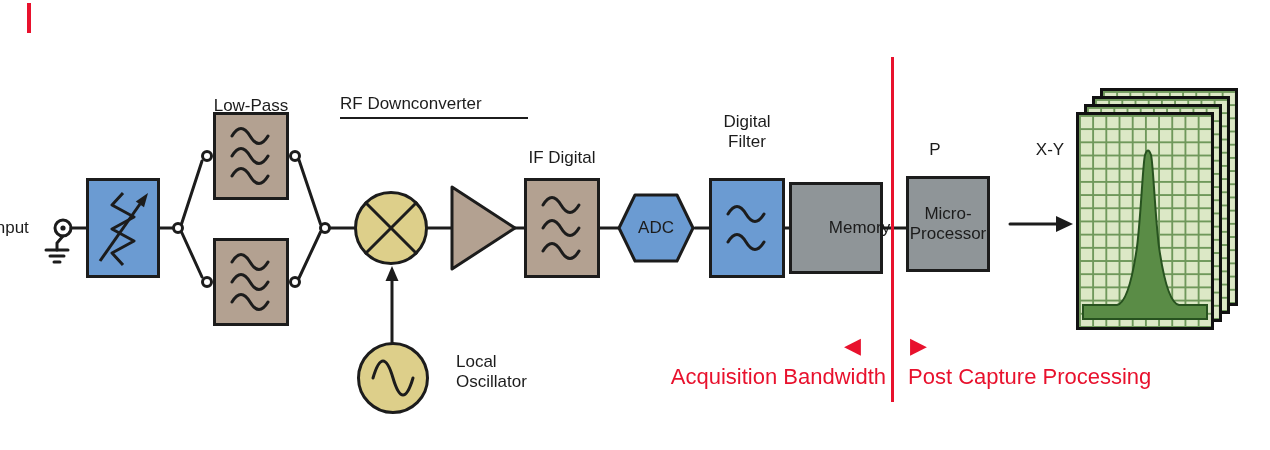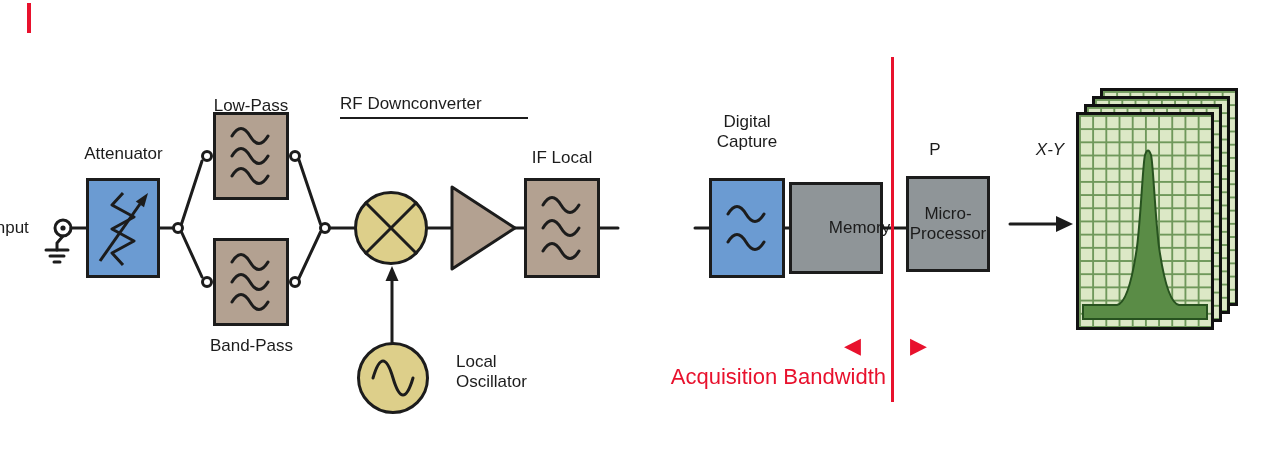--- a/index.html
+++ b/index.html
@@ -142,20 +142,26 @@
   <div class="box tan" style="left:524px;top:178px;width:76px;height:100px;">
     <svg viewBox="0 0 70 94">
       <g fill="none" stroke="#1c1c1c" stroke-width="3" stroke-linecap="round">
         <path d="M16,24 q9,-15 18,0 q9,15 18,0"></path>
         <path d="M16,47 q9,-15 18,0 q9,15 18,0"></path>
         <path d="M16,70 q9,-15 18,0 q9,15 18,0"></path>
       </g>
     </svg>
   </div>
 
+  <div class="adc-shape">
+    <svg width="78" height="70" viewBox="0 0 78 70">
+      <polygon points="2,35 18,2 60,2 76,35 60,68 18,68" fill="#6b9bd2" stroke="#1c1c1c" stroke-width="3" stroke-linejoin="round"></polygon>
+    </svg>
+    <span>ADC</span>
+  </div>
 
   <div class="box blue" style="left:709px;top:178px;width:76px;height:100px;">
     <svg viewBox="0 0 70 94">
       <g fill="none" stroke="#1c1c1c" stroke-width="3" stroke-linecap="round">
         <path d="M16,33 q9,-15 18,0 q9,15 18,0"></path>
         <path d="M16,61 q9,-15 18,0 q9,15 18,0"></path>
       </g>
     </svg>
   </div>
 
@@ -172,31 +178,30 @@
   <div class="screen" style="left:1092px;top:96px;"></div>
   <div class="screen" style="left:1084px;top:104px;"></div>
   <div class="screen" style="left:1076px;top:112px;">
     <svg viewBox="0 0 132 212">
       <path d="M4,190 L38,190 C48,188 54,160 58,132 C62,100 64,46 66,40 C68,34 70,34 72,40
                C74,46 76,100 80,132 C84,160 90,188 100,190 L128,190 L128,204 L4,204 Z" fill="#5a8c46" stroke="#27521f" stroke-width="2"></path>
     </svg>
   </div>
 
   <div class="lbl" style="left:-9px;top:218px;width:52px;">Input</div>
-  <div class="lbl center" style="left:66px;top:144px;width:115px;">Attenuator</div>
   <div class="lbl center" style="left:196px;top:96px;width:110px;">Low-Pass</div>
-  <div class="lbl center" style="left:194px;top:336px;width:115px;">Band-Pass</div>
   <div class="lbl pre" style="left:456px;top:352px;width:110px;">Local
 Oscillator</div>
   <div class="lbl" style="left:340px;top:94px;">
     <span class="underlined">RF Downconverter</span>
   </div>
-  <div class="lbl center" style="left:506px;top:148px;width:112px;">IF Local</div>
+  <div class="lbl center" style="left:506px;top:148px;width:112px;">IF Digital</div>
   <div class="lbl center pre" style="left:684px;top:112px;width:126px;">Digital
-Capture</div>
+Filter</div>
   <div class="lbl center" style="left:900px;top:140px;width:70px;">P</div>
-  <div class="lbl center" style="left:1018px;top:140px;width:64px;font-style:italic;">X-Y</div>
+  <div class="lbl center" style="left:1018px;top:140px;width:64px;">X-Y</div>
 
   <div class="tri" style="left:844px;top:335px;">◀</div>
   <div class="tri" style="left:910px;top:335px;">▶</div>
   <div class="lbl red" style="left:650px;top:364px;width:236px;text-align:right;">Acquisition Bandwidth</div>
+  <div class="lbl red" style="left:908px;top:364px;width:290px;">Post Capture Processing</div>
 
 </div>
 
 </body></html>

